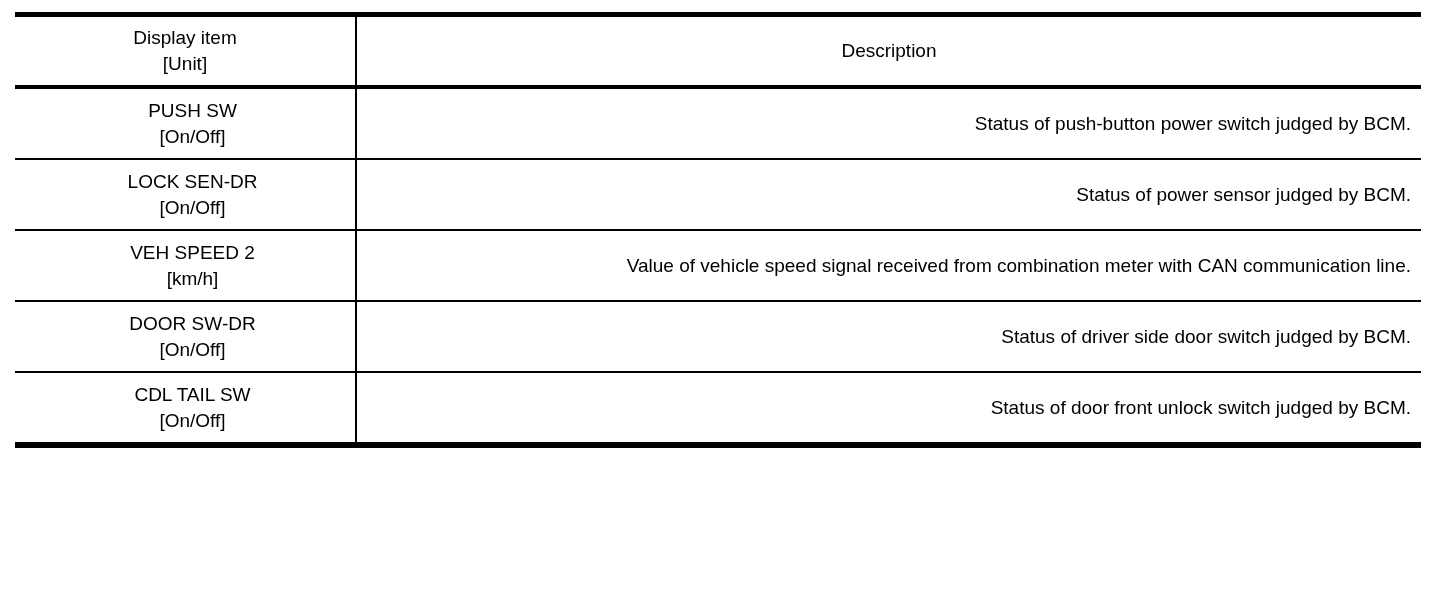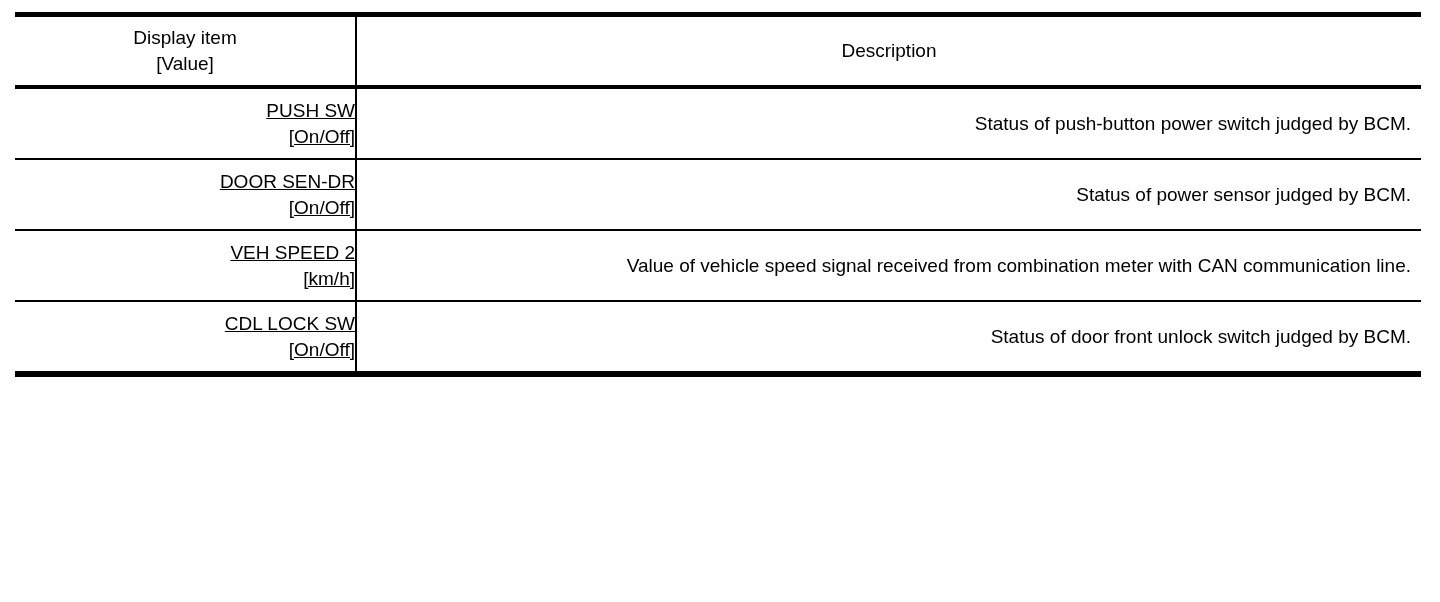--- a/index.html
+++ b/index.html
@@ -47,75 +47,81 @@
   }
   .spec-table tbody td {
     height: 69px;
     border-bottom: 2px solid #000000;
   }
   .spec-table tbody tr:last-child td {
     border-bottom: none;
   }
   .spec-table tbody td.col-item {
     padding-left: 15px;
-    text-align: right;
-    text-decoration: underline;
+    text-align: center;
   }
   .spec-table td.col-desc {
     padding-left: 0;
     padding-right: 10px;
     text-align: right;
   }
 </style>
 </head>
 <body>
 
 <div class="page">
   <table class="spec-table">
     <thead>
       <tr>
         <th class="col-item">
           <div>Display item</div>
-          <div>[Value]</div>
+          <div>[Unit]</div>
         </th>
         <th class="col-desc">
           <div>Description</div>
         </th>
       </tr>
     </thead>
     <tbody>
   <tr>
     <td class="col-item">
       <div>PUSH SW</div>
       <div>[On/Off]</div>
     </td>
     <td class="col-desc">Status of push-button power switch judged by BCM.</td>
   </tr>
 
   <tr>
     <td class="col-item">
-      <div>DOOR SEN-DR</div>
+      <div>LOCK SEN-DR</div>
       <div>[On/Off]</div>
     </td>
     <td class="col-desc">Status of power sensor judged by BCM.</td>
   </tr>
 
   <tr>
     <td class="col-item">
       <div>VEH SPEED 2</div>
       <div>[km/h]</div>
     </td>
     <td class="col-desc">Value of vehicle speed signal received from combination meter with CAN communication line.</td>
   </tr>
 
 
 
+  <tr>
+    <td class="col-item">
+      <div>DOOR SW-DR</div>
+      <div>[On/Off]</div>
+    </td>
+    <td class="col-desc">Status of driver side door switch judged by BCM.</td>
+  </tr>
 
   <tr>
     <td class="col-item">
-      <div>CDL LOCK SW</div>
+      <div>CDL TAIL SW</div>
       <div>[On/Off]</div>
     </td>
     <td class="col-desc">Status of door front unlock switch judged by BCM.</td>
   </tr>
 </tbody>
   </table>
 </div>
 
 </body></html>

